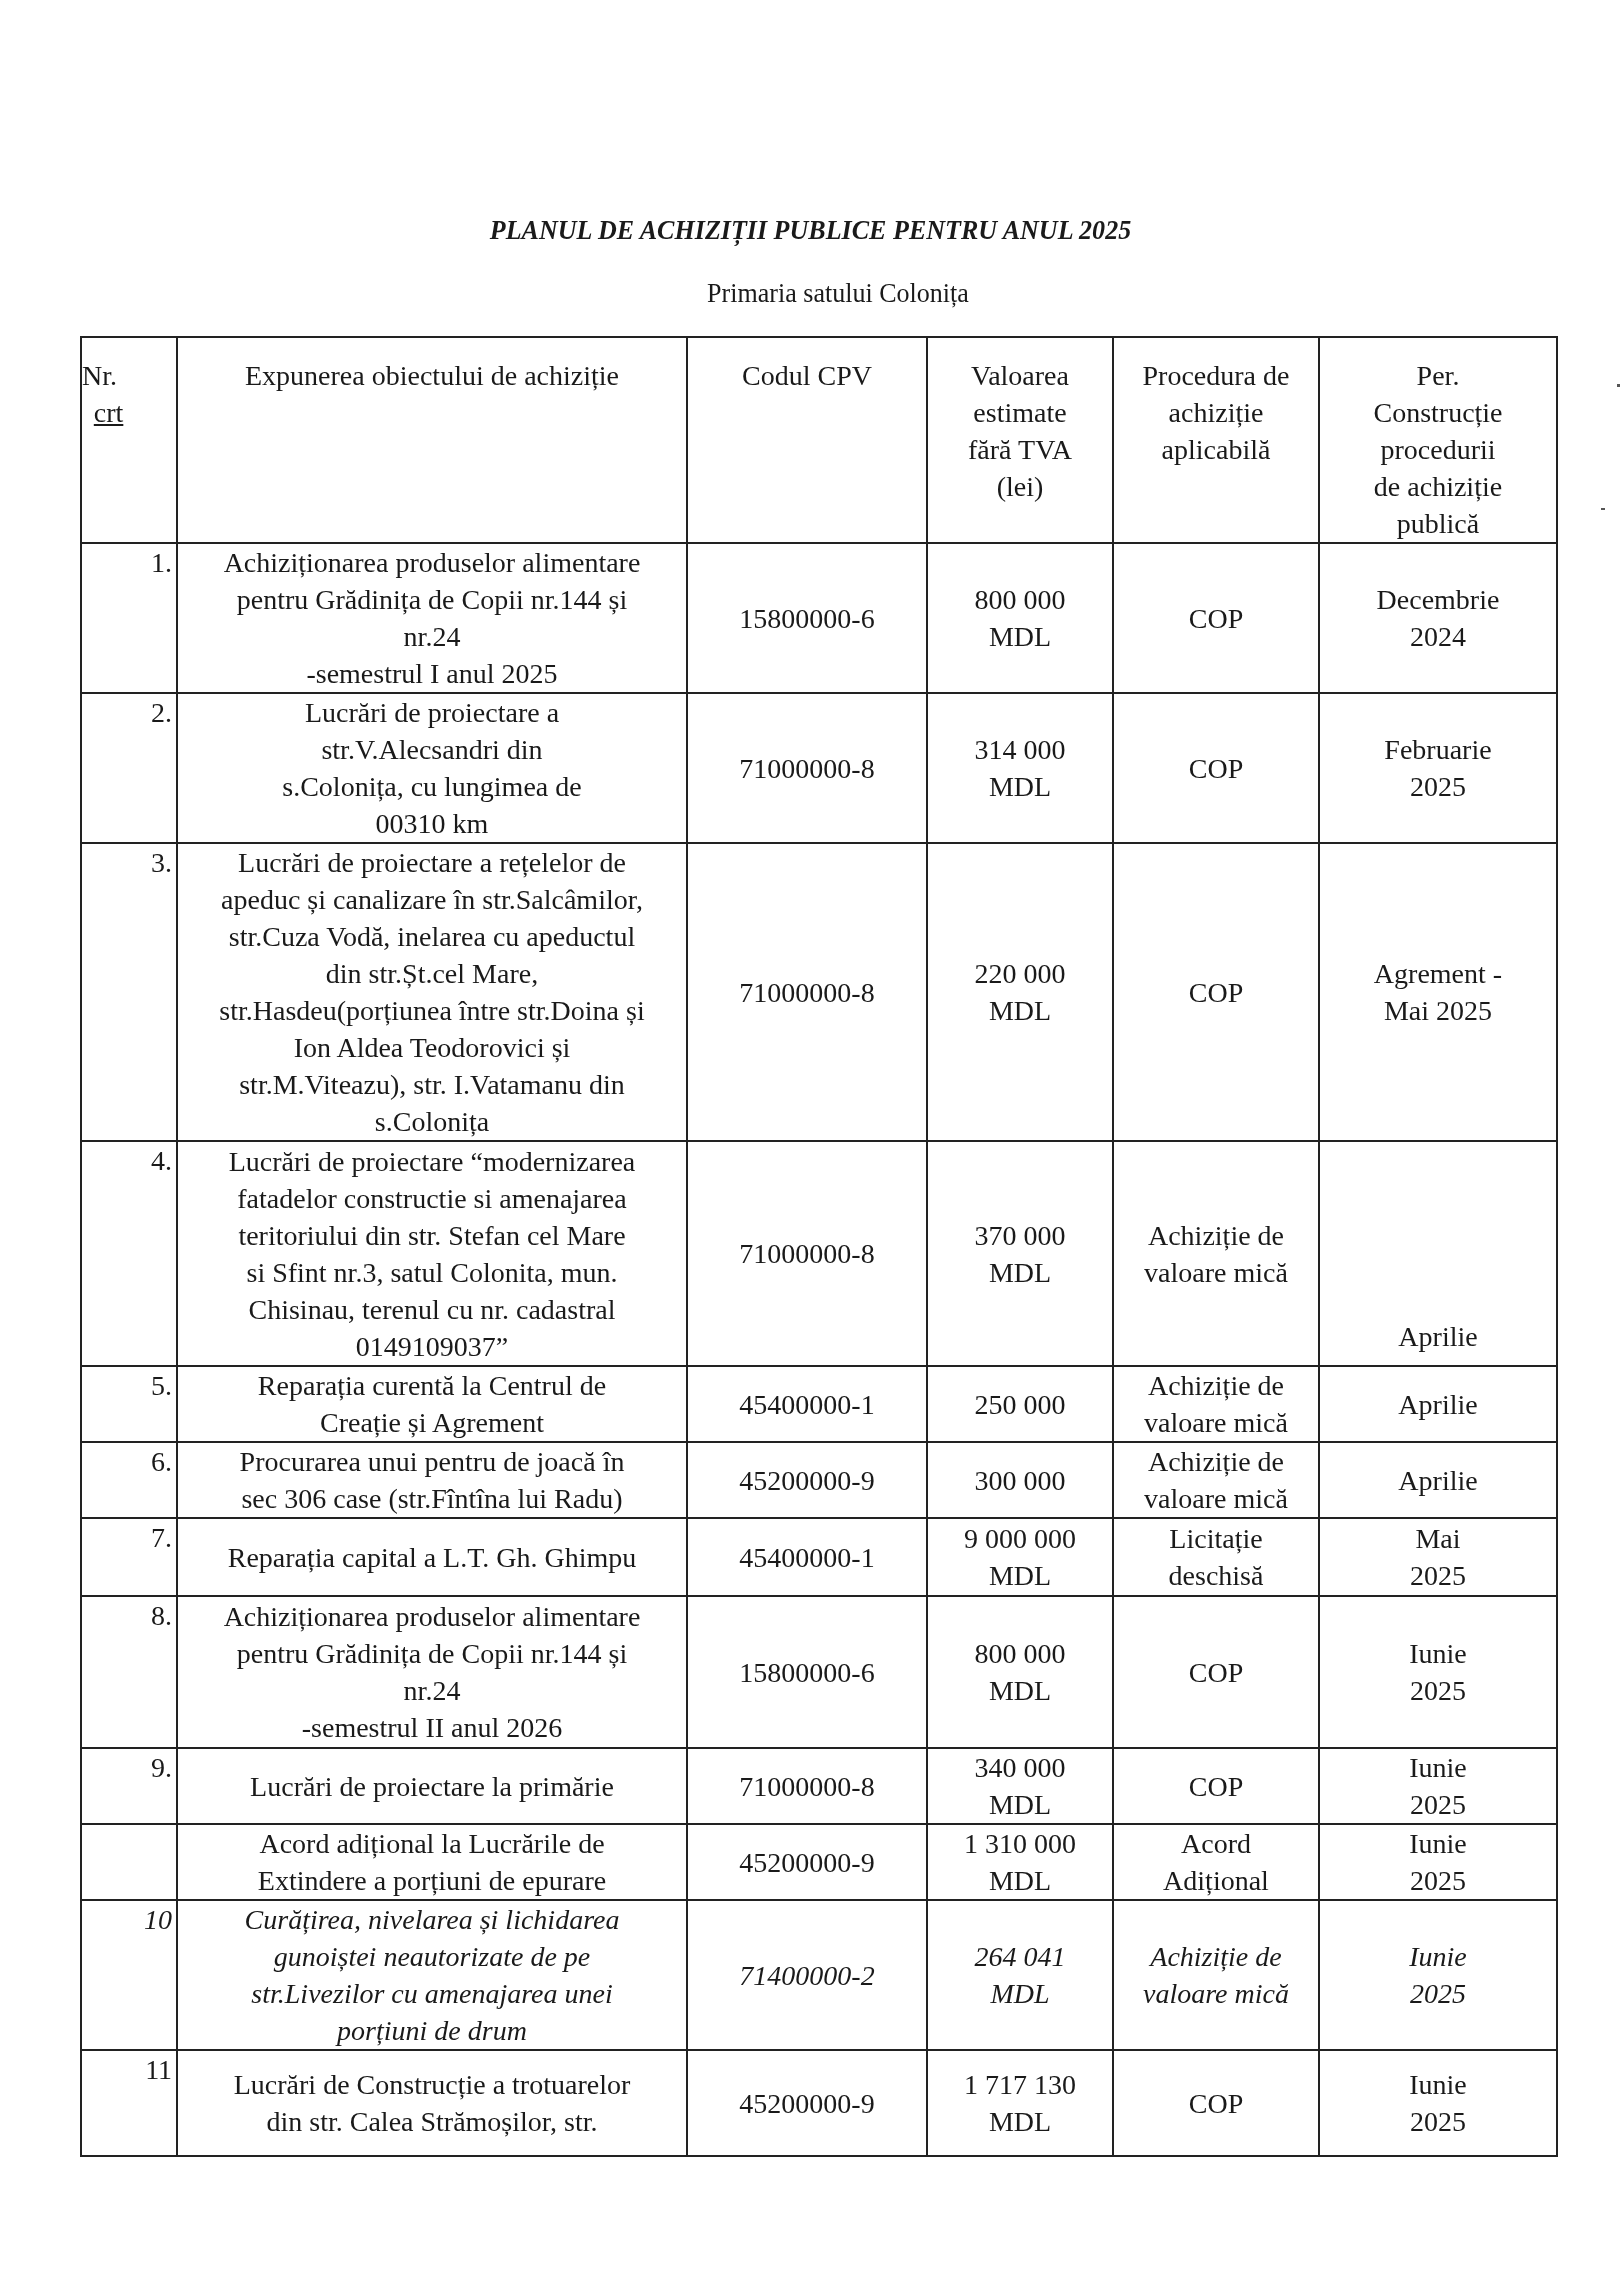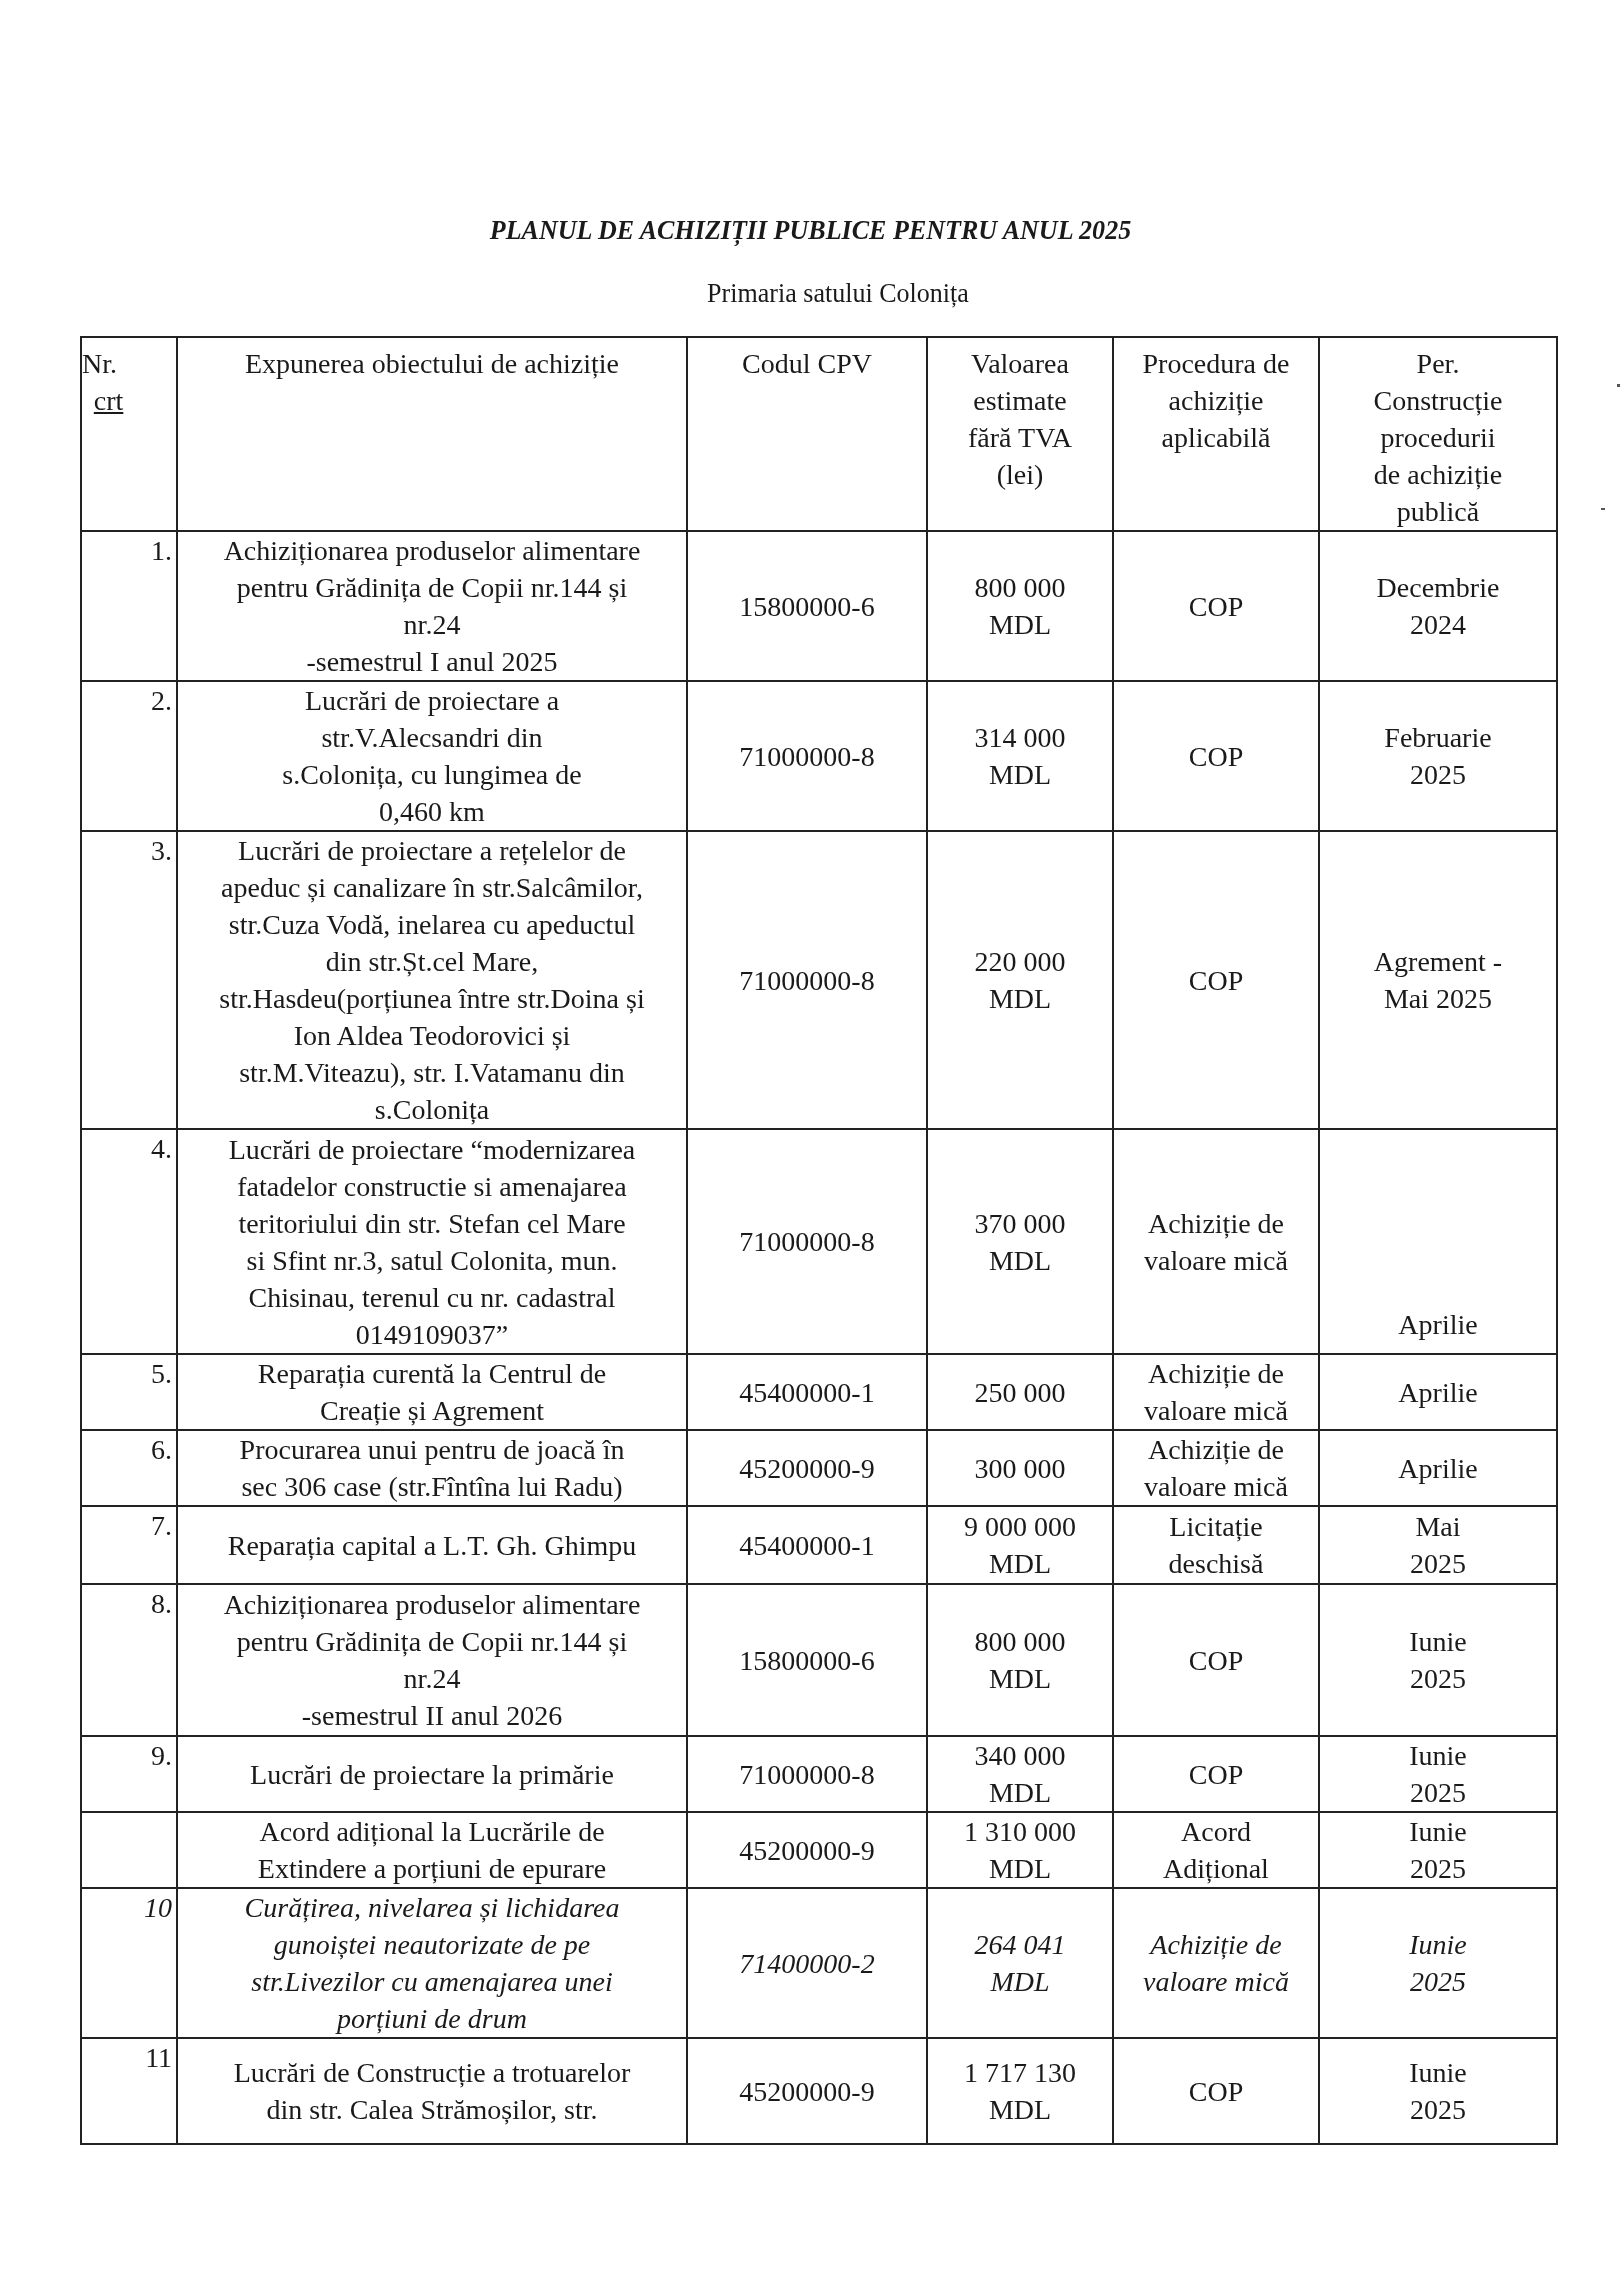--- a/index.html
+++ b/index.html
@@ -49,21 +49,21 @@
   table.plan td, table.plan th {
     border: 2px solid #222;
     text-align: center;
     vertical-align: middle;
     padding: 0 5.9px;
     font-weight: normal;
     overflow: hidden;
   }
   table.plan th {
     vertical-align: top;
-    padding-top: 7px;
+    padding-top: 19px;
   }
   table.plan td.nr {
     text-align: right;
     vertical-align: top;
     padding: 0 3.9px 0 0;
   }
   table.plan th.nr-h {
     text-align: left;
     padding-left: 0;
   }
@@ -139,21 +139,21 @@
           <span class="cell-line">Decembrie</span>
           <span class="cell-line">2024</span>
         </td>
       </tr>
       <tr style="height: 149px;">
         <td class="nr">2.</td>
         <td>
           <span class="cell-line">Lucrări de proiectare a</span>
           <span class="cell-line">str.V.Alecsandri din</span>
           <span class="cell-line">s.Colonița, cu lungimea de</span>
-          <span class="cell-line">0,460 km</span>
+          <span class="cell-line">00310 km</span>
         </td>
         <td>71000000-8</td>
         <td>
           <span class="cell-line">314 000</span>
           <span class="cell-line">MDL</span>
         </td>
         <td>
           <span class="cell-line">COP</span>
         </td>
         <td>

